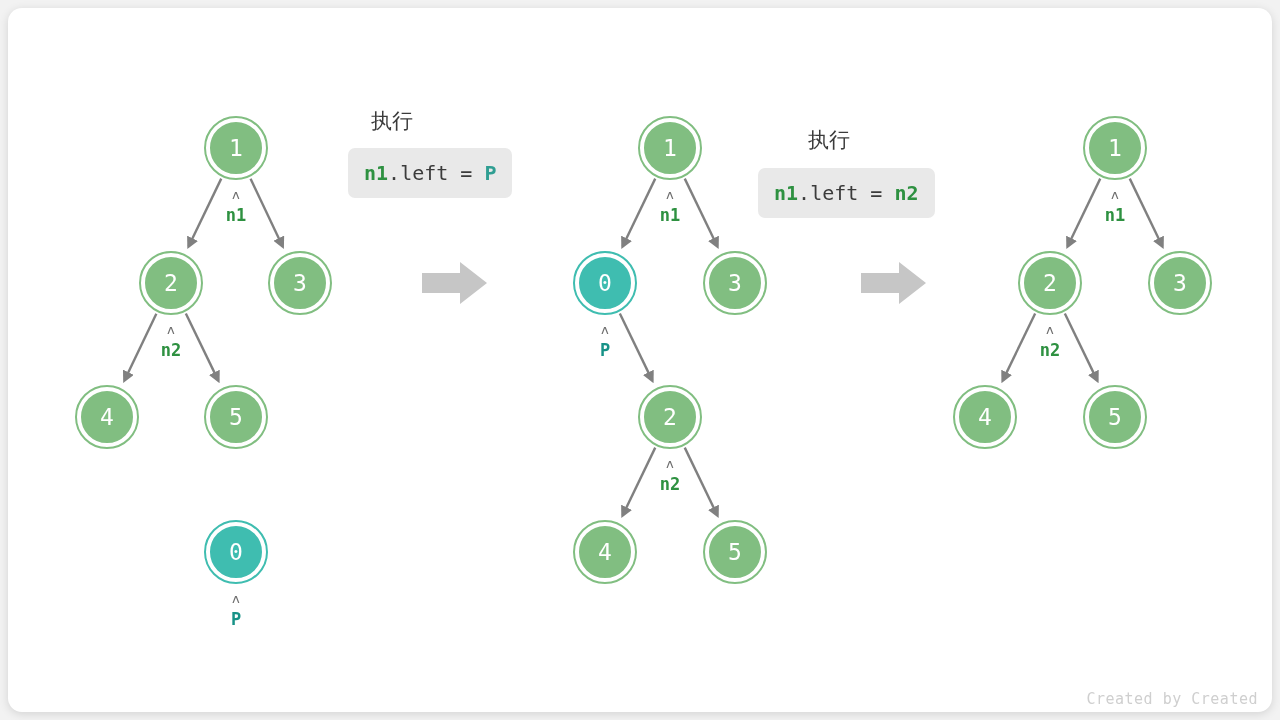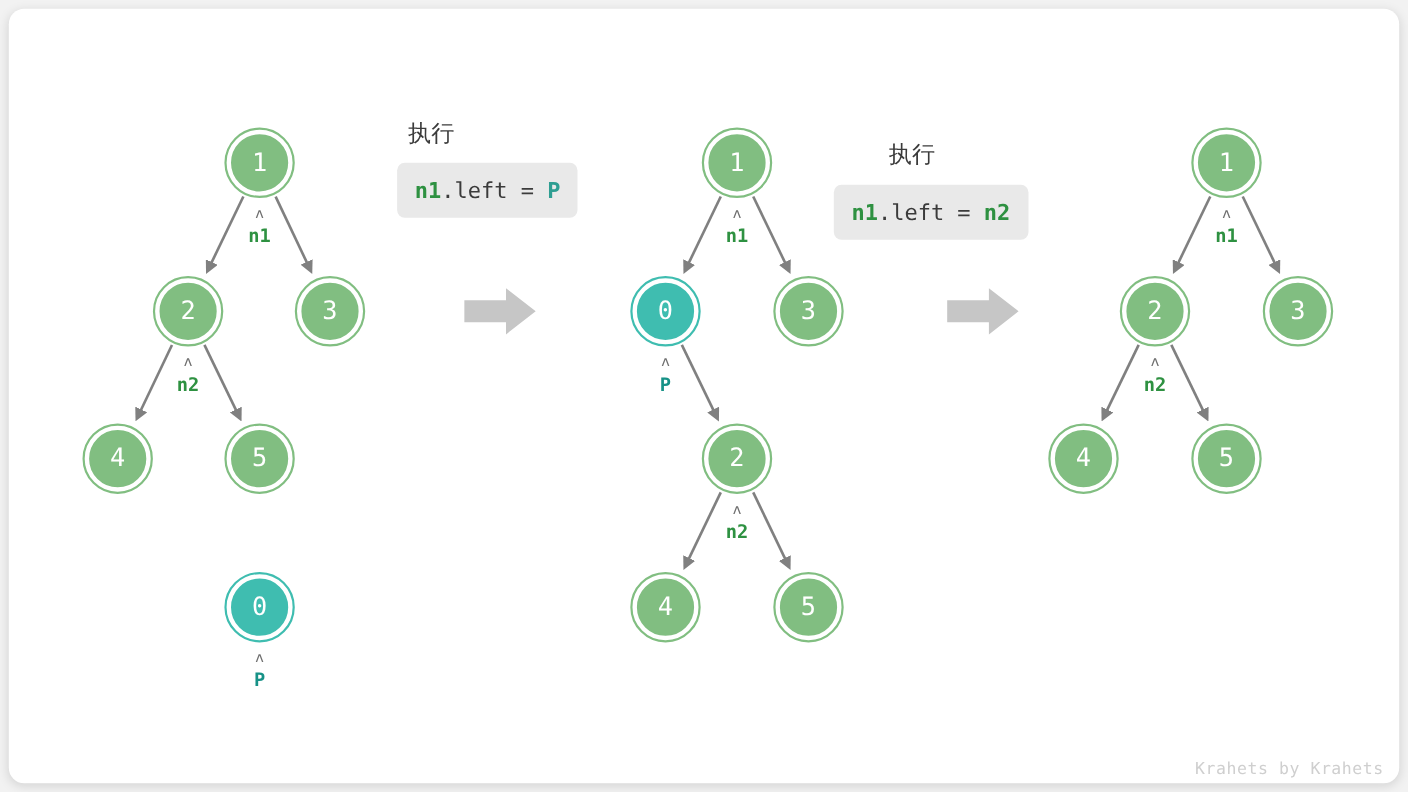--- a/index.html
+++ b/index.html
@@ -260,27 +260,27 @@
         <div class="ptr greenlbl" style="left: 1007px; top: 317px;">
           <span class="caret">ʌ</span>
           <span class="name">n2</span>
         </div>
       </div>
     <div id="labels-layer">
         <div class="exec-label" style="left: 363px; top: 99px;">执行</div>
         <div class="exec-label" style="left: 800px; top: 118px;">执行</div>
       </div>
     <div id="codes-layer">
-        <div class="code-box" style="left: 353px; top: 140px;"><div><span class="g">n1</span><span>.left = </span><span class="t">P</span></div></div>
+        <div class="code-box" style="left: 340px; top: 140px;"><div><span class="g">n1</span><span>.left = </span><span class="t">P</span></div></div>
         <div class="code-box" style="left: 750px; top: 160px;"><div><span class="g">n1</span><span>.left = </span><span class="g">n2</span></div></div>
       </div>
     <div id="arrows-layer">
         <div class="big-arrow" style="left: 414px; top: 252px;"><svg viewBox="0 0 66 46" width="66" height="46">
             <path d="M0,13 L38,13 L38,2 L65,23 L38,44 L38,33 L0,33 Z" fill="#c6c6c6"></path>
           </svg></div>
         <div class="big-arrow" style="left: 853px; top: 252px;"><svg viewBox="0 0 66 46" width="66" height="46">
             <path d="M0,13 L38,13 L38,2 L65,23 L38,44 L38,33 L0,33 Z" fill="#c6c6c6"></path>
           </svg></div>
       </div>
 
-    <div class="watermark">Krahets by Krahets</div>
+    <div class="watermark">Created by Created</div>
   </div>
 </div>
 
 </body></html>

